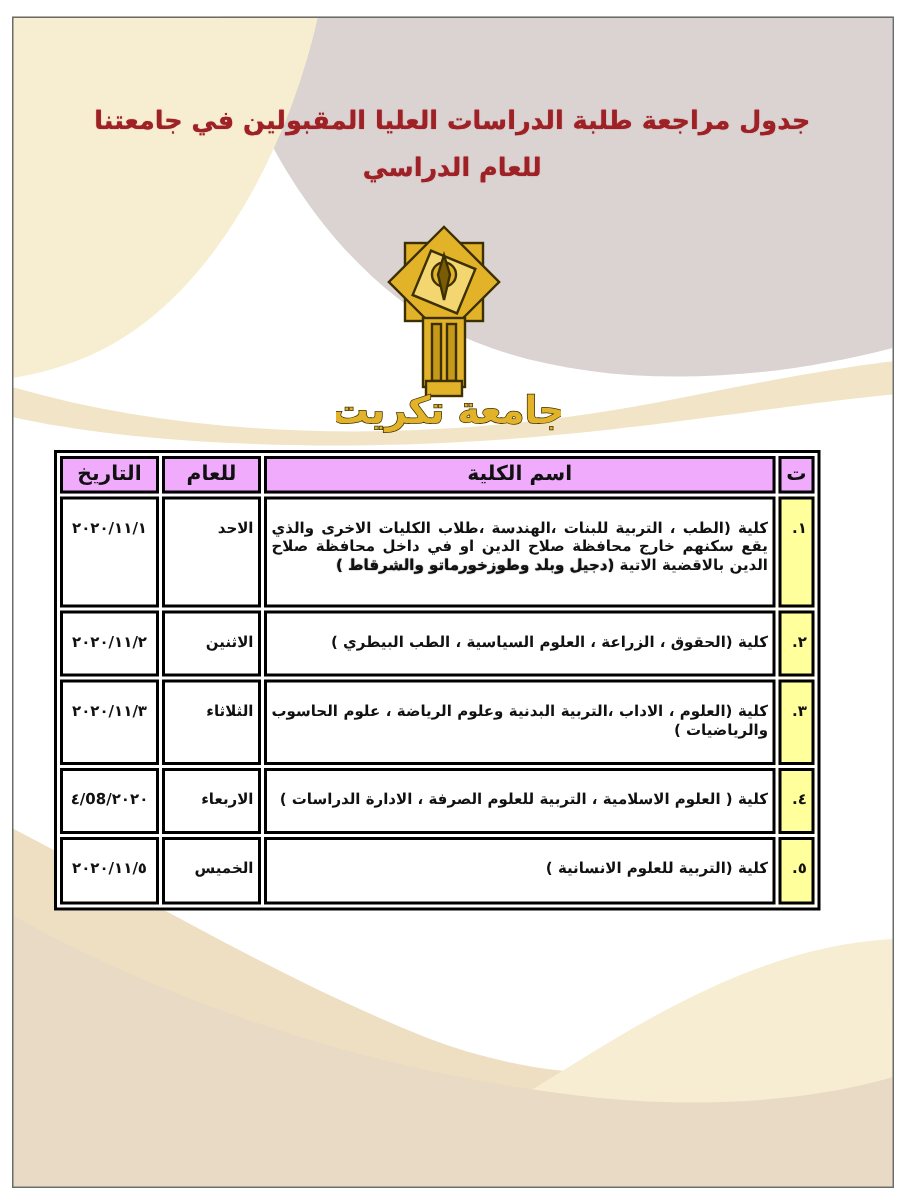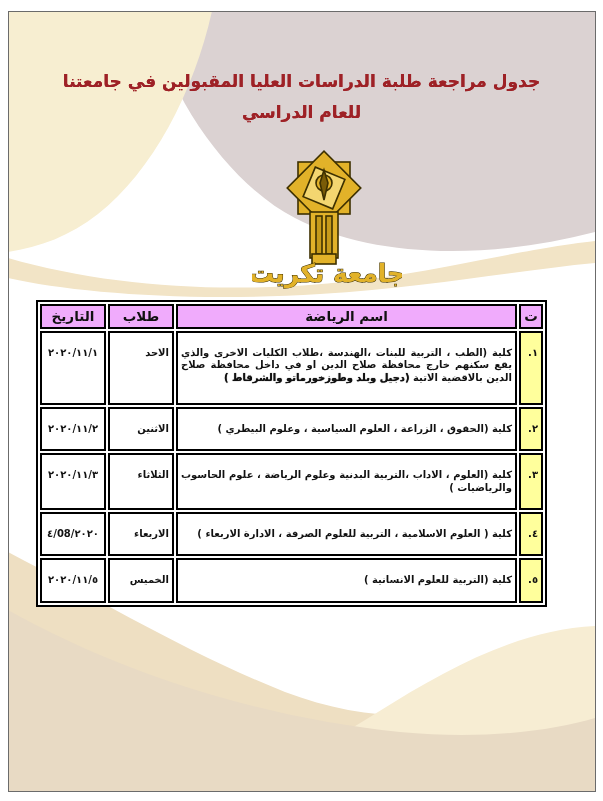--- a/index.html
+++ b/index.html
@@ -13,21 +13,21 @@
   .page-border{
     position:absolute;left:8px;top:11px;width:586px;height:779px;
     border:1px solid #6b6b6b;z-index:3;pointer-events:none;
   }
   .title-block{
     position:absolute;left:40px;top:66px;width:523px;z-index:2;
     direction:rtl;text-align:center;
     color:#9e2126;font-weight:bold;font-size:17px;line-height:31px;
     text-shadow:0 0 .6px #9e2126;
   }
-  .logo{position:absolute;left:252px;top:150px;width:150px;height:142px;z-index:2;}
+  .logo{position:absolute;left:224px;top:150px;width:150px;height:142px;z-index:2;}
   .logo svg{display:block;}
   .sched-table{
     position:absolute;left:36px;top:300px;width:509px;z-index:2;
     direction:rtl;
     border-collapse:separate;border-spacing:2px;
     border:2px solid #000;background:#ffffff;
     table-layout:fixed;
   }
   .sched-table td,.sched-table th{
     border:2px solid #000;background:#ffffff;
@@ -99,45 +99,45 @@
   <table class="sched-table" dir="rtl">
     <colgroup>
       <col style="width:24px">
       <col style="width:341px">
       <col style="width:66px">
       <col style="width:66px">
     </colgroup>
     <tbody>
         <tr class="r-h">
       <th>ت</th>
-      <th>اسم الرياضة</th>
-      <th>طلاب</th>
+      <th>اسم الكلية</th>
+      <th>للعام</th>
       <th>التاريخ</th>
     </tr>
     <tr class="r1">
       <td class="cell-num">١.</td>
       <td class="cell-college"><span>كلية (الطب ، التربية للبنات ،الهندسة ،طلاب الكليات الاخرى والذي يقع سكنهم خارج محافظة صلاح الدين او في داخل محافظة صلاح الدين بالاقضية الاتية </span><span class="heavy">(دجيل وبلد وطوزخورماتو والشرقاط )</span></td>
       <td class="cell-day">الاحد</td>
       <td class="cell-date">٢٠٢٠/١١/١</td>
     </tr>
     <tr class="r2">
       <td class="cell-num">٢.</td>
-      <td class="cell-college">كلية (الحقوق ، الزراعة ، العلوم السياسية ، وعلوم البيطري )</td>
+      <td class="cell-college">كلية (الحقوق ، الزراعة ، العلوم السياسية ، الطب البيطري )</td>
       <td class="cell-day">الاثنين</td>
       <td class="cell-date">٢٠٢٠/١١/٢</td>
     </tr>
     <tr class="r3">
       <td class="cell-num">٣.</td>
       <td class="cell-college">كلية (العلوم ، الاداب ،التربية البدنية وعلوم الرياضة ، علوم الحاسوب والرياضيات )</td>
       <td class="cell-day">الثلاثاء</td>
       <td class="cell-date">٢٠٢٠/١١/٣</td>
     </tr>
     <tr class="r4">
       <td class="cell-num">٤.</td>
-      <td class="cell-college">كلية ( العلوم الاسلامية ، التربية للعلوم الصرفة ، الادارة الاربعاء )</td>
+      <td class="cell-college">كلية ( العلوم الاسلامية ، التربية للعلوم الصرفة ، الادارة الدراسات )</td>
       <td class="cell-day">الاربعاء</td>
       <td class="cell-date">٢٠٢٠/08/٤</td>
     </tr>
     <tr class="r5">
       <td class="cell-num">٥.</td>
       <td class="cell-college">كلية (التربية للعلوم الانسانية )</td>
       <td class="cell-day">الخميس</td>
       <td class="cell-date">٢٠٢٠/١١/٥</td>
     </tr>
   </tbody>

